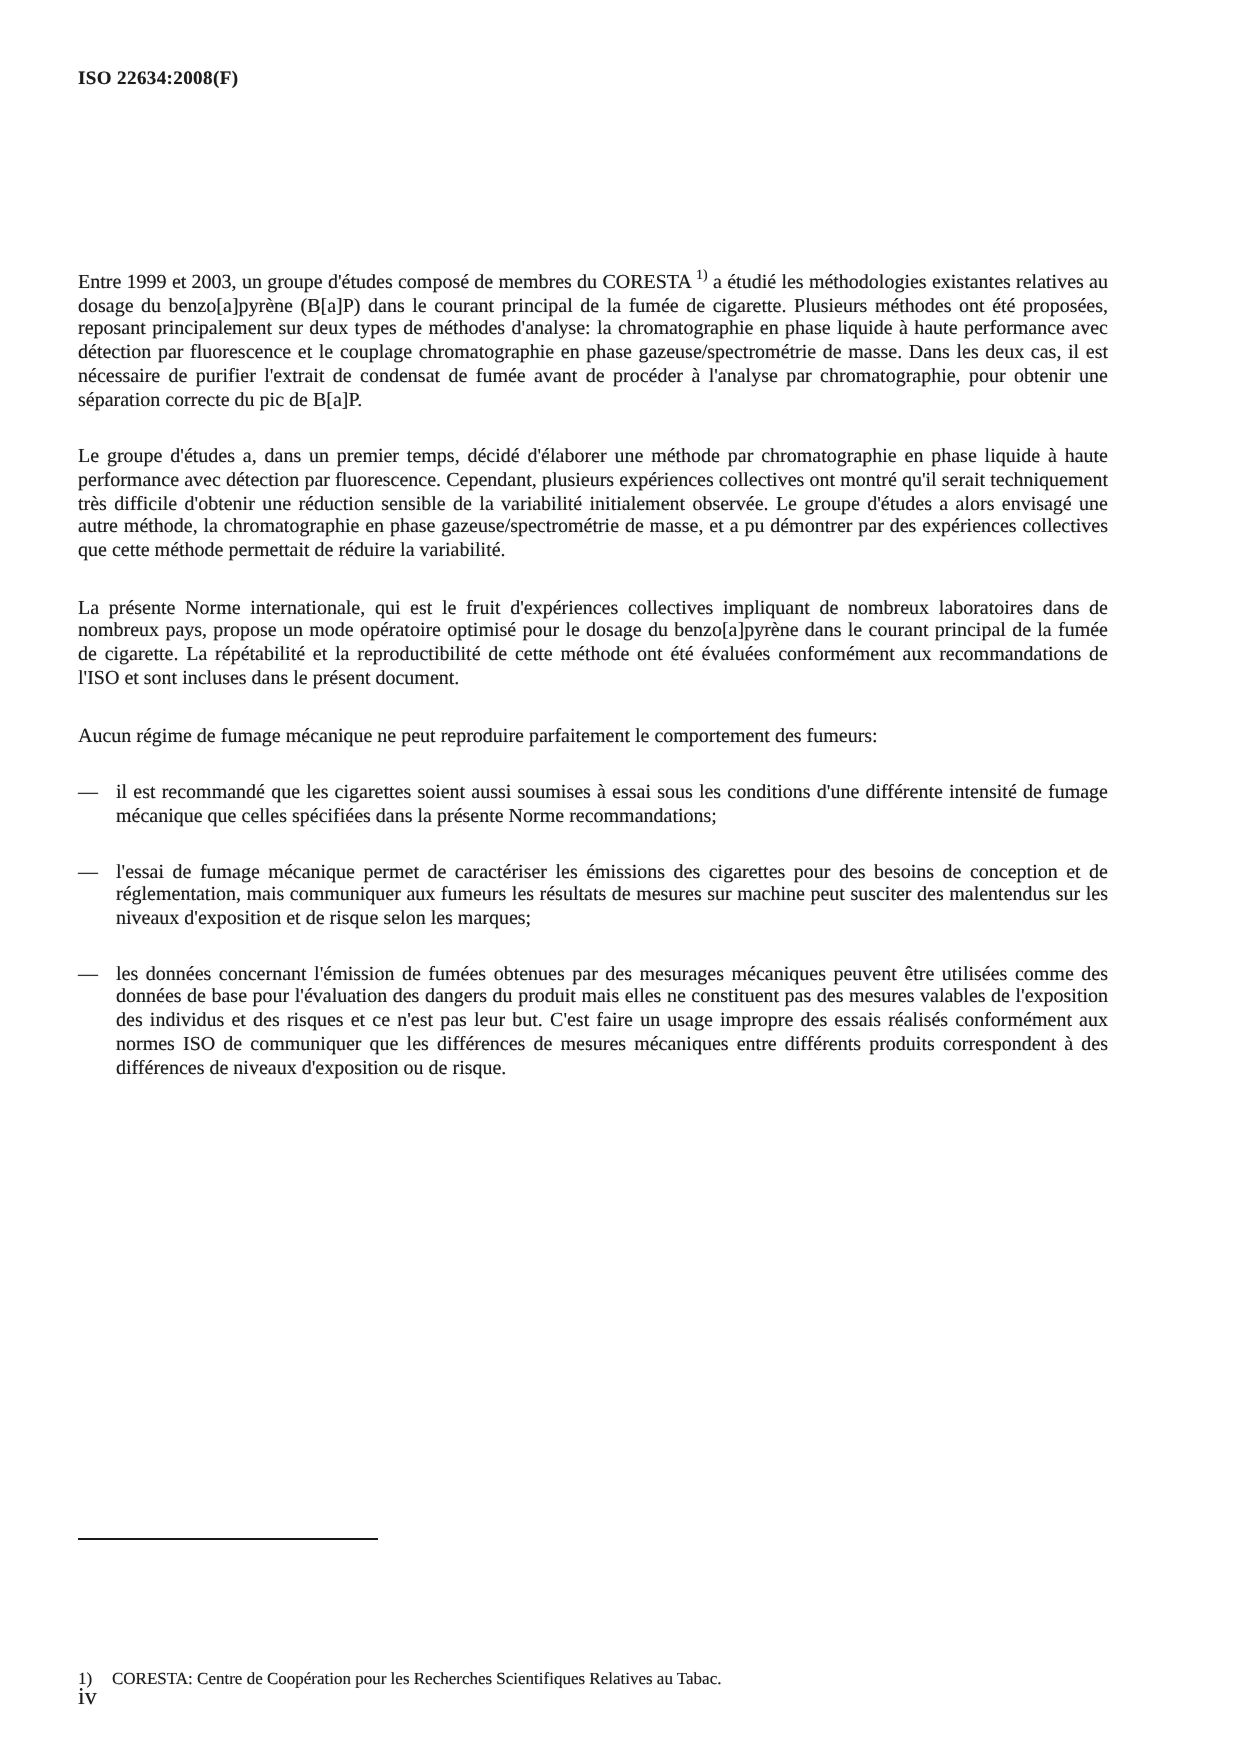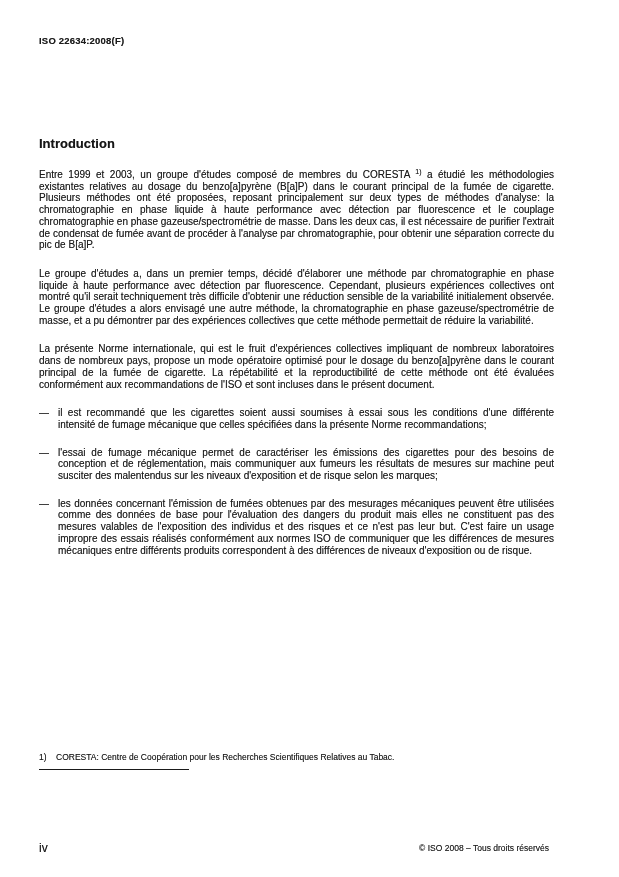--- a/index.html
+++ b/index.html
@@ -2,21 +2,21 @@
 <html><head>
 <meta charset="utf-8">
 <style>
   * { box-sizing: border-box; }
   html, body { margin: 0; padding: 0; background: #ffffff; }
   .page {
     position: relative;
     width: 619px;
     height: 877px;
     background: #ffffff;
-    font-family: Liberation Sans, sans-serif;
+    font-family: Liberation Serif, serif;
     color: #1c1c1c;
     overflow: hidden;
     text-shadow: 0 0 0.4px rgba(30,30,30,0.55);
   }
   .doc-header {
     position: absolute;
     top: 35px;
     left: 39px;
     font-size: 9.5px;
     font-weight: bold;
@@ -62,21 +62,21 @@
   }
   .footnote-rule {
     position: absolute;
     top: 769px;
     left: 39px;
     width: 150px;
     border-top: 1.5px solid #1a1a1a;
   }
   .footnote {
     position: absolute;
-    top: 752px;
+    top: 834px;
     left: 39px;
     width: 515px;
     font-size: 8.5px;
     line-height: 10.5px;
   }
   .footnote .fn-marker {
     display: inline-block;
     width: 17px;
   }
   .footer-page {
@@ -97,28 +97,28 @@
 </style>
 </head>
 <body>
 
 <div class="page">
 
   <div class="doc-header">ISO 22634:2008(F)</div>
 
   <div class="content">
 
-    <h1 class="intro-heading">Introduction</h1>
 
     <p class="para"><span>Entre 1999 et 2003, un groupe d'études composé de membres du CORESTA </span><sup class="fn-ref">1)</sup><span> a étudié les méthodologies existantes relatives au dosage du benzo[a]pyrène (B[a]P) dans le courant principal de la fumée de cigarette. Plusieurs méthodes ont été proposées, reposant principalement sur deux types de méthodes d'analyse: la chromatographie en phase liquide à haute performance avec détection par fluorescence et le couplage chromatographie en phase gazeuse/spectrométrie de masse. Dans les deux cas, il est nécessaire de purifier l'extrait de condensat de fumée avant de procéder à l'analyse par chromatographie, pour obtenir une séparation correcte du pic de B[a]P.</span></p>
 
     <p class="para">Le groupe d'études a, dans un premier temps, décidé d'élaborer une méthode par chromatographie en phase liquide à haute performance avec détection par fluorescence. Cependant, plusieurs expériences collectives ont montré qu'il serait techniquement très difficile d'obtenir une réduction sensible de la variabilité initialement observée. Le groupe d'études a alors envisagé une autre méthode, la chromatographie en phase gazeuse/spectrométrie de masse, et a pu démontrer par des expériences collectives que cette méthode permettait de réduire la variabilité.</p>
 
     <p class="para">La présente Norme internationale, qui est le fruit d'expériences collectives impliquant de nombreux laboratoires dans de nombreux pays, propose un mode opératoire optimisé pour le dosage du benzo[a]pyrène dans le courant principal de la fumée de cigarette. La répétabilité et la reproductibilité de cette méthode ont été évaluées conformément aux recommandations de l'ISO et sont incluses dans le présent document.</p>
 
+    <p class="para">Aucun régime de fumage mécanique ne peut reproduire parfaitement le comportement des fumeurs:</p>
 
     <div class="bullet">
       <span class="dash">—</span>
       <span>il est recommandé que les cigarettes soient aussi soumises à essai sous les conditions d'une différente intensité de fumage mécanique que celles spécifiées dans la présente Norme recommandations;</span>
     </div>
 
     <div class="bullet">
       <span class="dash">—</span>
       <span>l'essai de fumage mécanique permet de caractériser les émissions des cigarettes pour des besoins de conception et de réglementation, mais communiquer aux fumeurs les résultats de mesures sur machine peut susciter des malentendus sur les niveaux d'exposition et de risque selon les marques;</span>
     </div>
@@ -129,15 +129,14 @@
     </div>
 
   </div>
 
   <div class="footnote-rule"></div>
 
   <div class="footnote"><span class="fn-marker">1)</span><span>CORESTA: Centre de Coopération pour les Recherches Scientifiques Relatives au Tabac.</span></div>
 
   <div class="footer-page">iv</div>
 
-  <div class="footer-copyright">© ISO 2008 – Tous droits réservés</div>
 
 </div>
 
 </body></html>

